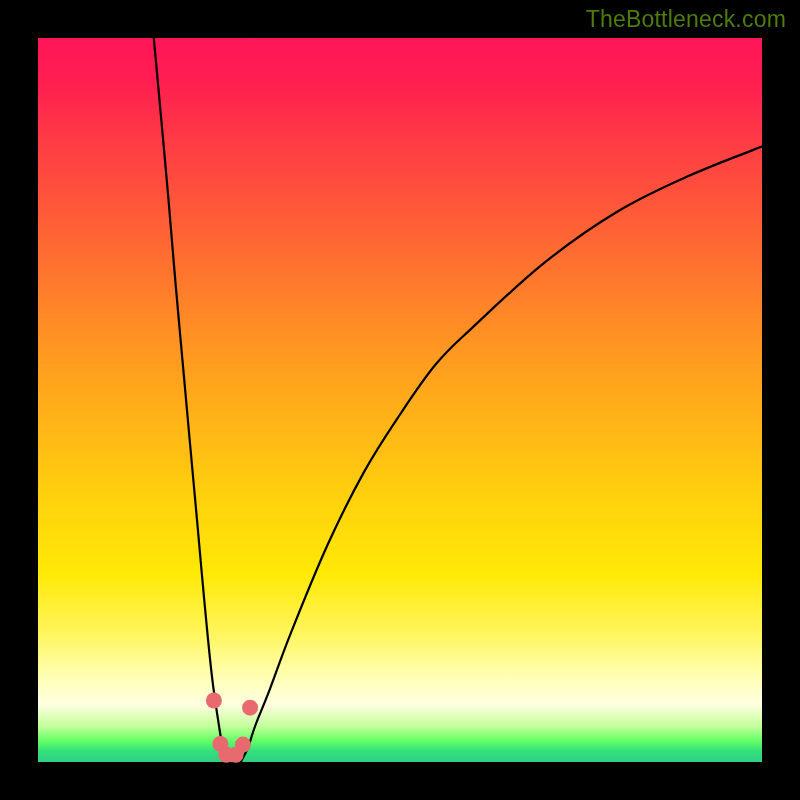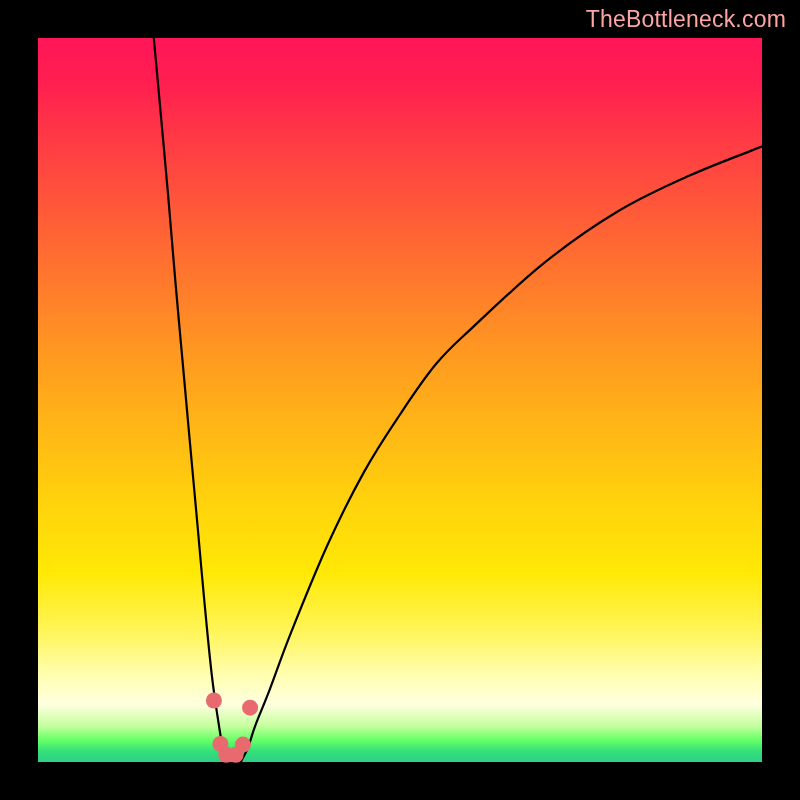--- a/index.html
+++ b/index.html
@@ -51,21 +51,21 @@
     top: 0;
     left: 0;
     width: 724px;
     height: 724px;
     overflow: visible;
   }
   .watermark {
     position: absolute;
     top: 6px;
     right: 14px;
-    color: #fca5a5;
+    color: #4d7c0f;
     font-size: 23px;
     font-weight: 400;
     letter-spacing: 0.2px;
     user-select: none;
   }
 </style>
 </head>
 <body>
 
 <div class="frame">

